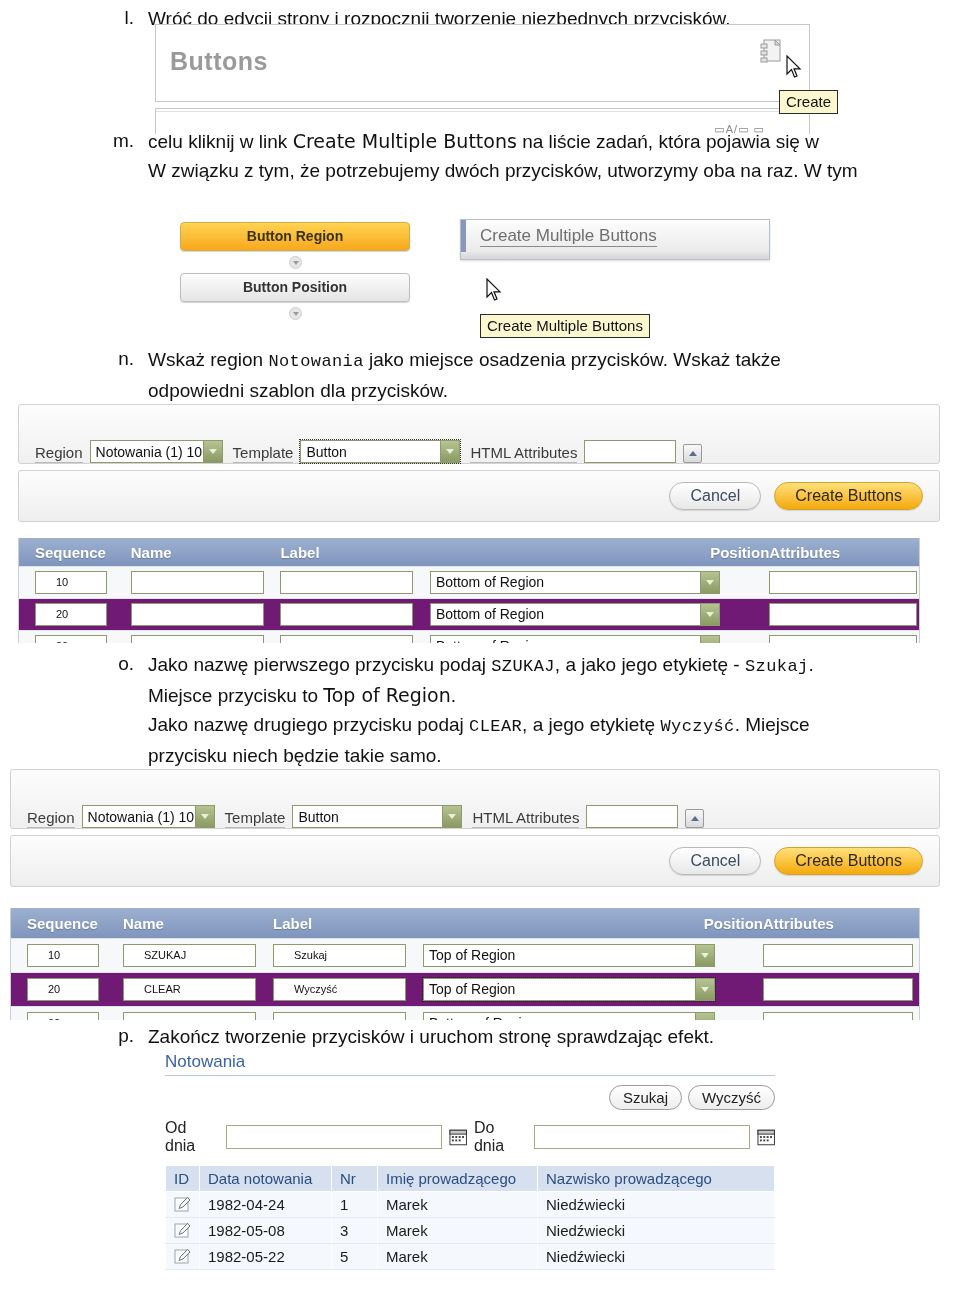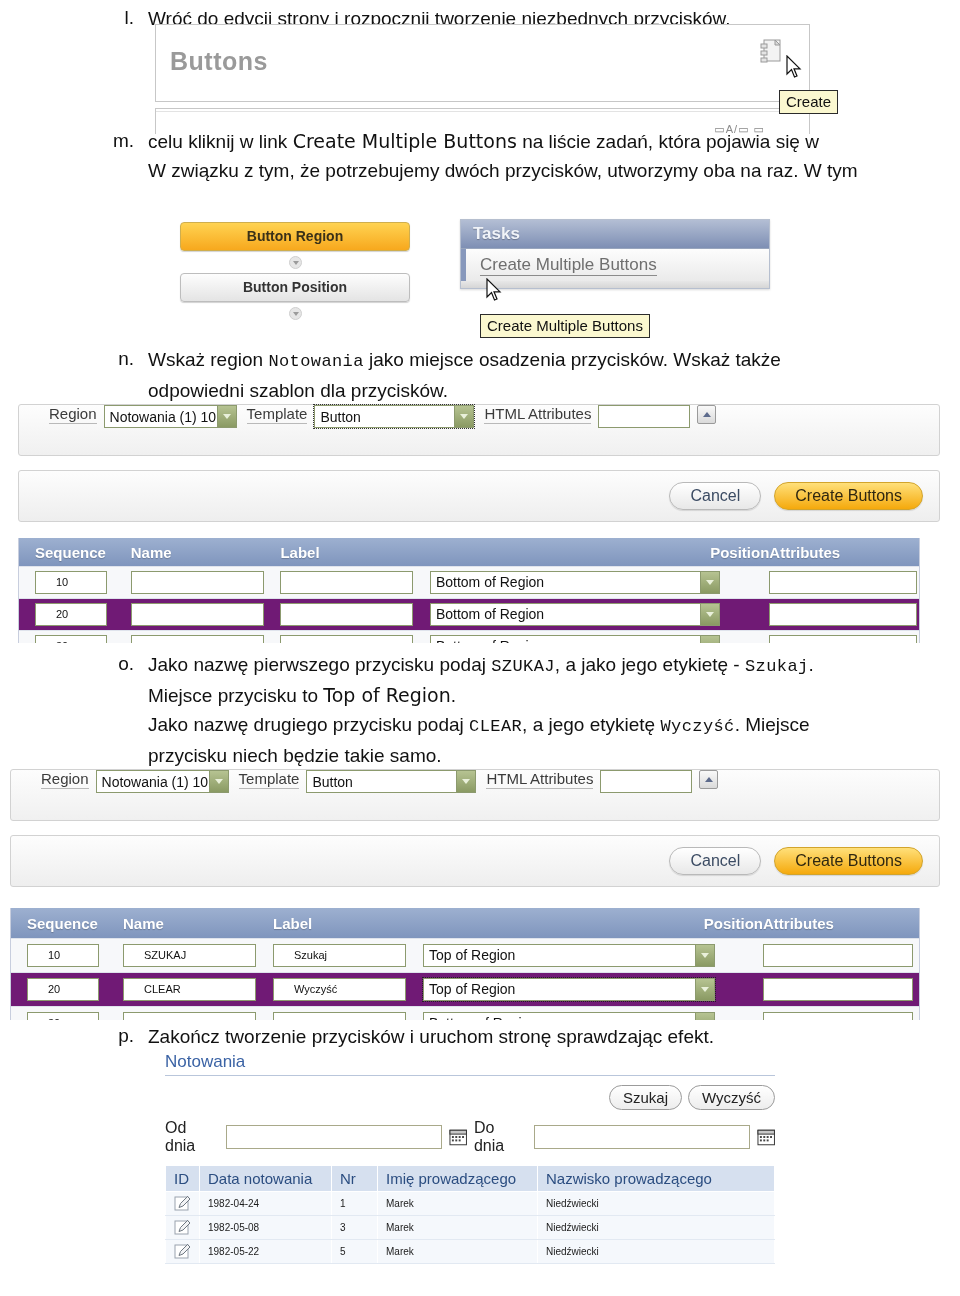--- a/index.html
+++ b/index.html
@@ -107,24 +107,24 @@
     background:linear-gradient(#fdfdfd,#eaeaea);
     border-left:5px solid #8798bc;
     position:relative;
   }
   .tasks-item span { border-bottom:1px solid #8b8b8b; padding-bottom:1px; }
   .tasks-foot { height:7px; background:linear-gradient(#e7e7e7,#d6d6d6); }
   #tip-cmb { left:300px; top:92px; }
 
   
   .rt-bar {
-    position:absolute; width:922px; height:52px;
+    position:absolute; width:922px; height:60px;
     border:1px solid #d2d2d2; border-radius:3px;
     background:linear-gradient(#fdfdfd,#f0f0f0);
-    display:flex; align-items:flex-start; padding-left:30px;
+    display:flex; align-items:flex-end; padding-left:16px;
   }
   .rt-label {
     font-size:15px; color:#3b3b3b; border-bottom:1px solid #b9b9b9;
     padding-bottom:1px; margin-right:7px; white-space:nowrap;
   }
   .apex-select {
     height:23px; border:1px solid #8c9a6e; background:#fff;
     display:flex; align-items:center; position:relative;
     font-size:14px; color:#111; padding-left:5px; margin-right:10px;
   }
@@ -223,21 +223,21 @@
   .flt-label { font-size:16px; color:#222; }
   .flt-input { width:222px; height:24px; border:1px solid #a9a98a; background:#fff; }
   .cal-icon { width:19px; height:19px; }
 
   .rtab { width:610px; margin-top:10px; border-collapse:collapse; }
   .rtab th {
     background:#d6e0ef; color:#2b4d80; font-size:15px; font-weight:normal;
     text-align:left; padding:4px 8px; border:1px solid #ffffff;
   }
   .rtab td {
-    background:#f5f8fc; font-size:10px; color:#1b1b1b;
+    background:#f5f8fc; font-size:15px; color:#1b1b1b;
     padding:4px 8px; border:1px solid #ffffff; border-bottom:1px solid #e2e9f2;
   }
   .rtab td.idcell { width:34px; text-align:center; padding:2px 4px; }
   .edit-icon { width:19px; height:19px; display:inline-block; vertical-align:middle; }
 
   .clip { overflow:hidden; position:absolute; }
 </style>
 </head>
 <body>
 
@@ -280,21 +280,20 @@
   <div class="wiz-btn">Button Region</div>
   <div class="wiz-arrow">
       <i></i>
     </div>
   <div class="wiz-btn grey">Button Position</div>
   <div class="wiz-arrow">
       <i></i>
     </div>
 
   <div class="tasks-panel">
-    <div class="tasks-head">Tasks</div>
     <div class="tasks-item">
       <span>Create Multiple Buttons</span>
     </div>
     <div class="tasks-foot"></div>
   </div>
 
   <svg class="cursor" style="left:306px; top:56px;" viewBox="0 0 17 24">
     <path d="M1 1 L1 19 L5.5 14.5 L8.5 22 L11 21 L8 13.8 L14 13.8 Z" fill="#ffffff" stroke="#111" stroke-width="1.2"></path>
   </svg>
   <div class="tooltip-yellow" id="tip-cmb">Create Multiple Buttons</div>

